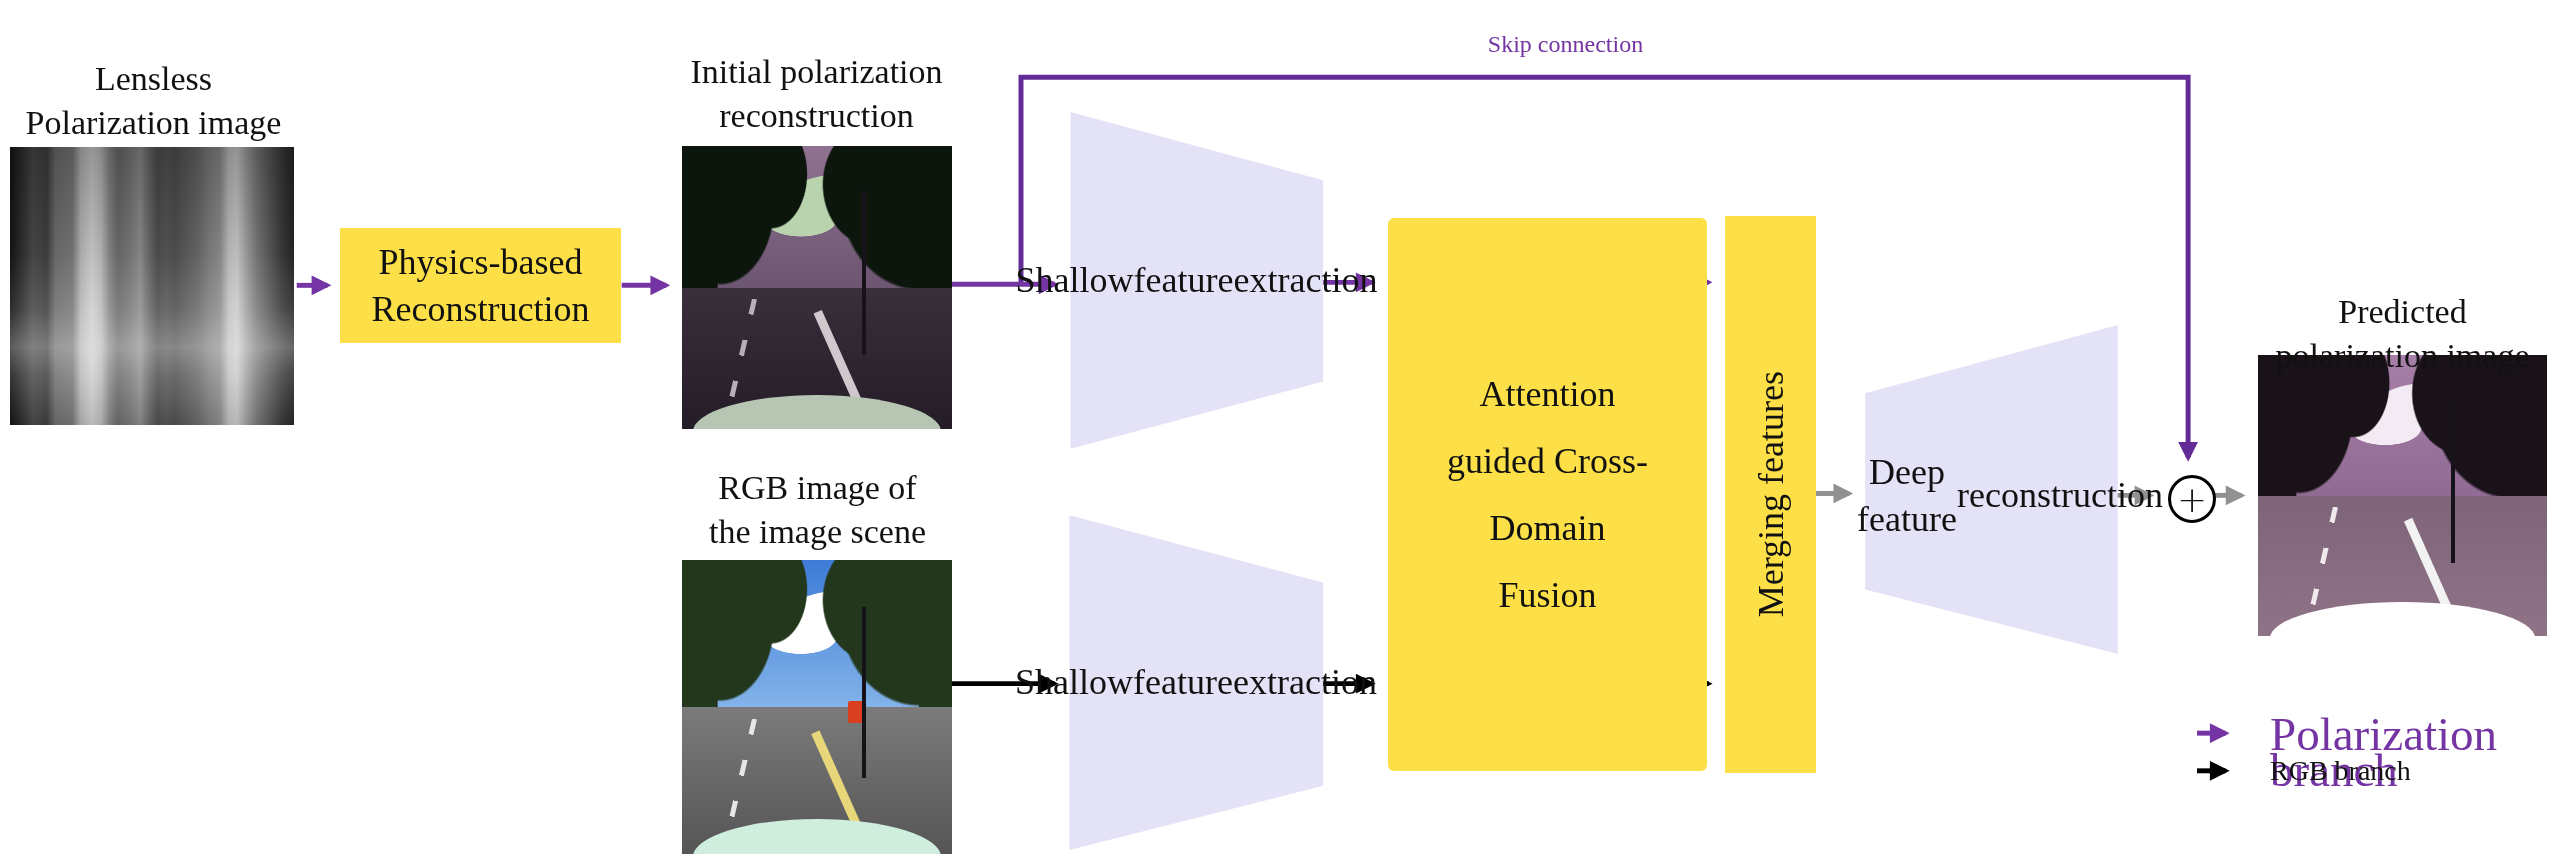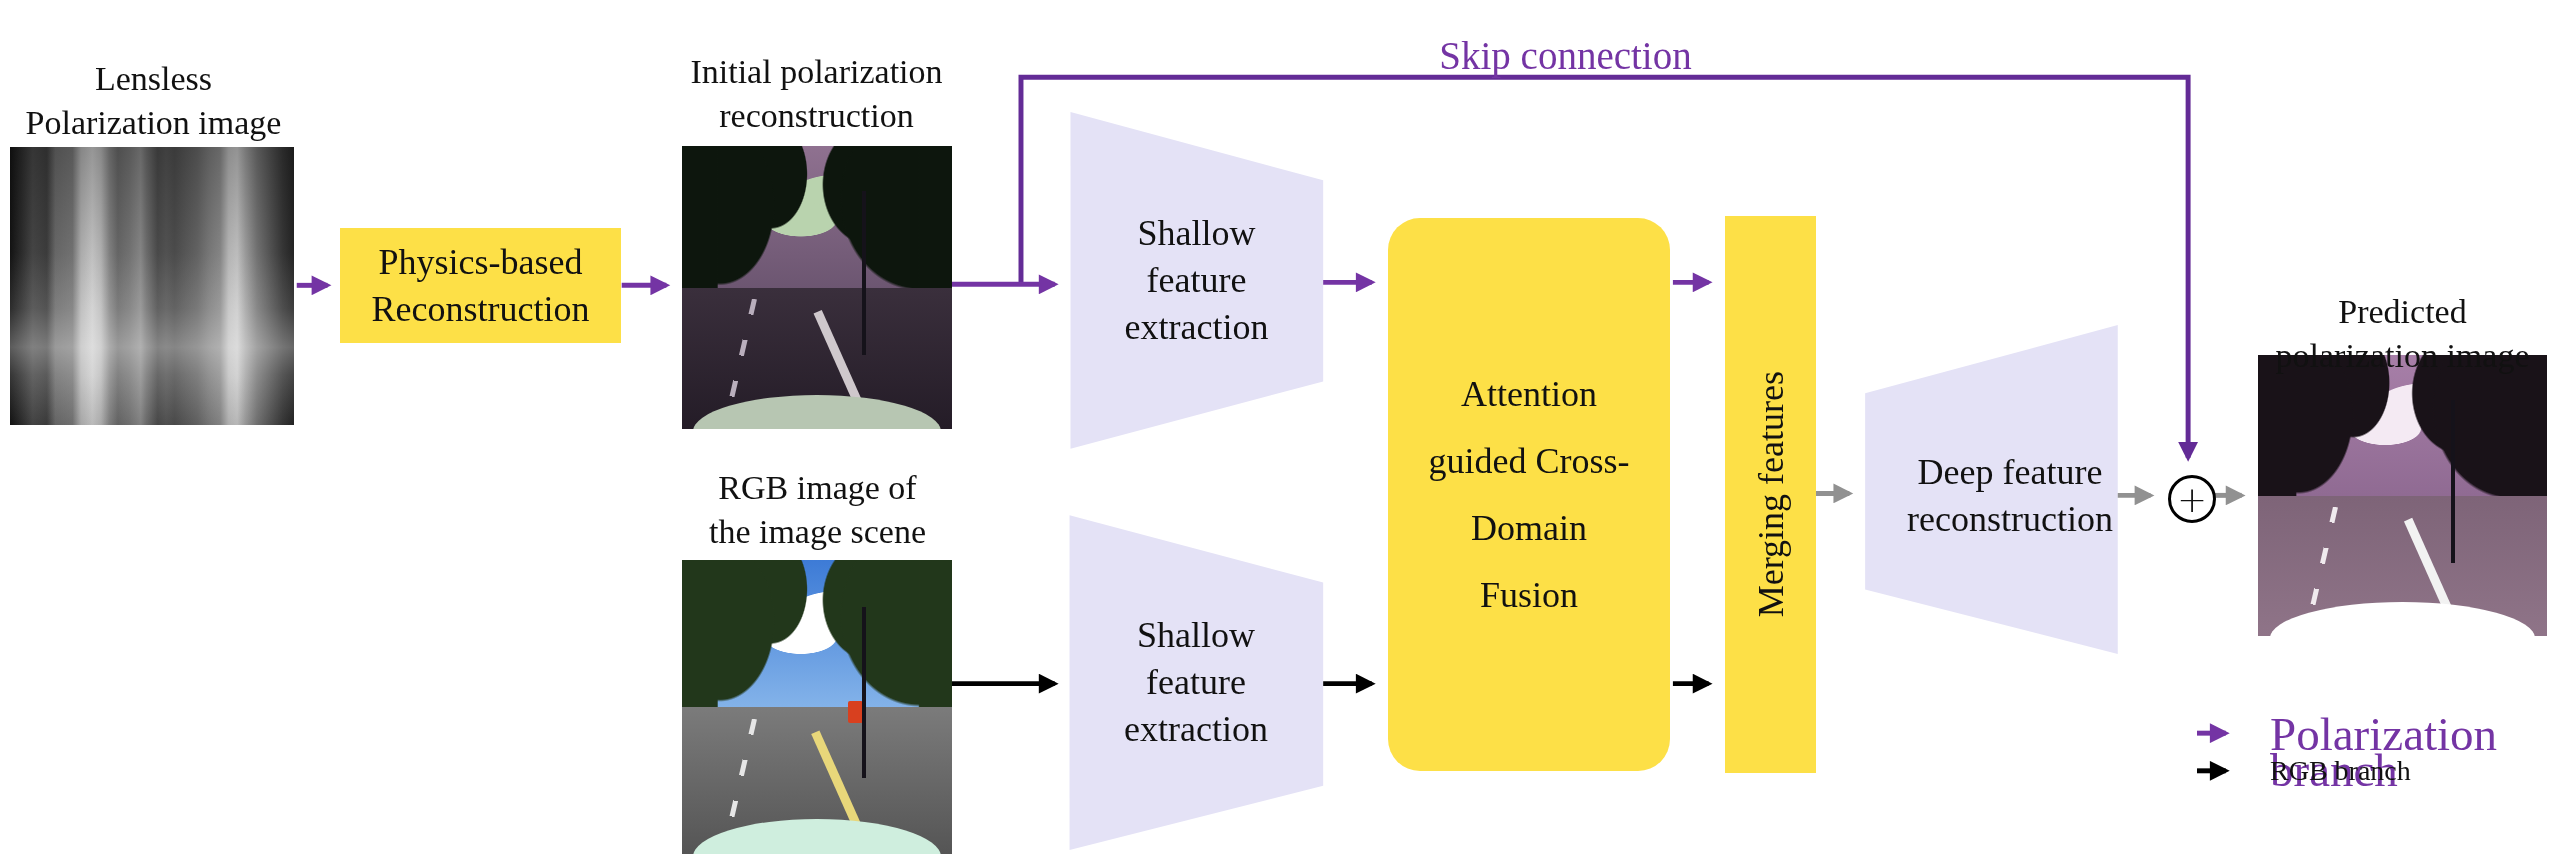--- a/index.html
+++ b/index.html
@@ -3,21 +3,21 @@
 <meta charset="utf-8">
 <style>
   html,body{margin:0;padding:0;background:#ffffff;}
   #canvas{position:relative;width:2576px;height:858px;background:#ffffff;overflow:hidden;
           font-family:"Liberation Serif","DejaVu Serif",serif;color:#111;}
   svg.layer{position:absolute;left:0;top:0;z-index:1;}
   .box{position:absolute;background:#fde047;z-index:2;display:flex;flex-direction:column;
        align-items:center;justify-content:center;text-align:center;}
   .lbl{position:absolute;z-index:4;text-align:center;line-height:44px;font-size:34px;}
   .blocktext{font-size:36px;line-height:47px;}
-  .flexcenter{position:absolute;z-index:4;display:flex;flex-direction:column;align-items:center;
+  .flexcenter{position:absolute;z-index:4;display:flex;flex-direction:row;align-items:center;
               justify-content:center;text-align:center;}
   .purple-text{color:#7434A4;}
   .vert{writing-mode:vertical-rl;transform:rotate(180deg);white-space:nowrap;font-size:36px;}
   
   .sum{position:absolute;left:2168px;top:475px;width:42px;height:42px;border:3px solid #000;
        border-radius:50%;background:#fff;z-index:3;display:flex;align-items:center;justify-content:center;
        font-size:36px;font-family:"DejaVu Sans",sans-serif;font-weight:300;}
   
   .lensless{position:absolute;left:10px;top:147px;width:284px;height:278px;z-index:2;
     background:
@@ -108,21 +108,21 @@
 
     <line x1="2217" y1="740" x2="2246" y2="740" stroke="#7434A4" stroke-width="5" marker-end="url(#mPurple)"></line>
     <line x1="2217" y1="778" x2="2246" y2="778" stroke="#000" stroke-width="5" marker-end="url(#mBlack)"></line>
   </svg>
 
   <div class="box blocktext" style="left:340px;top:228px;width:281px;height:115px;">
     <div>Physics-based</div>
     <div>Reconstruction</div>
   </div>
 
-  <div class="box blocktext" style="left:1388px;top:218px;width:282px;height:553px;border-radius:32px;gap:20px;">
+  <div class="box blocktext" style="left:1388px;top:218px;width:319px;height:553px;border-radius:6px;gap:20px;">
     <div>Attention</div>
     <div>guided Cross-</div>
     <div>Domain</div>
     <div>Fusion</div>
   </div>
 
   <div class="box" style="left:1725px;top:216px;width:91px;height:557px;">
     <span class="vert">Merging features</span>
   </div>
 
@@ -154,21 +154,21 @@
     <div>reconstruction</div>
   </div>
   <div class="lbl" style="left:649px;top:466px;width:337px;">
     <div>RGB image of</div>
     <div>the image scene</div>
   </div>
   <div class="lbl" style="left:2234px;top:290px;width:337px;text-align:center;">
     <div>Predicted</div>
     <div>polarization image</div>
   </div>
-  <div class="lbl purple-text" style="left:1417px;top:36px;width:297px;font-size:39px;line-height:40px;">Skip connection</div>
+  <div class="lbl purple-text" style="left:1417px;top:24px;width:297px;font-size:24px;line-height:40px;">Skip connection</div>
 
   <div class="lensless"></div>
 
   <div class="street v-init" style="left:682px;top:146px;width:270px;height:283px;">
     <div class="sky"></div>
     <div class="clouds"></div>
     <div class="trees"></div>
     <div class="road"></div>
     <div class="dashes"></div>
     <div class="curb"></div>

